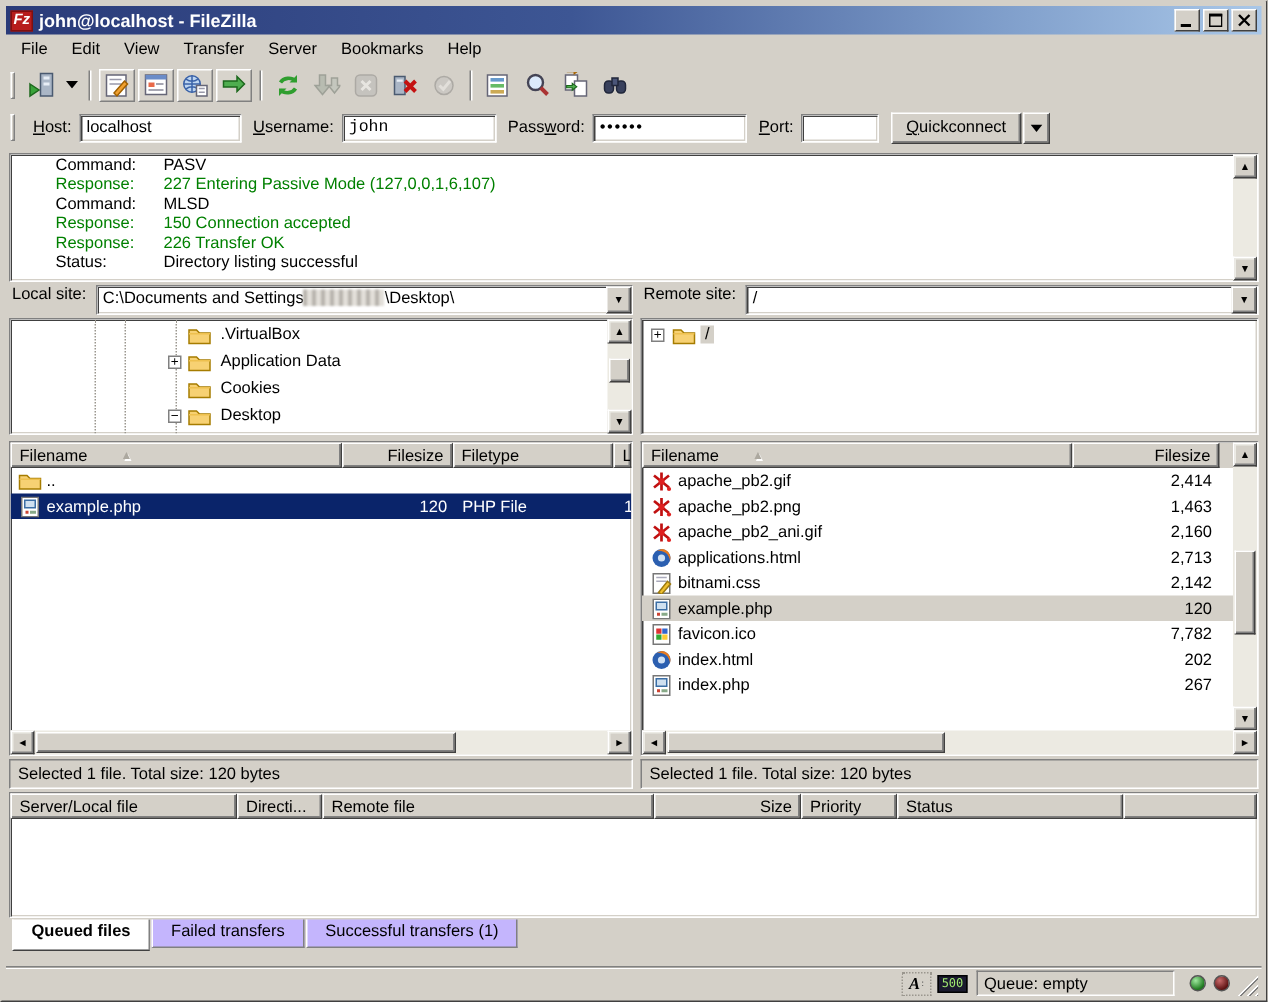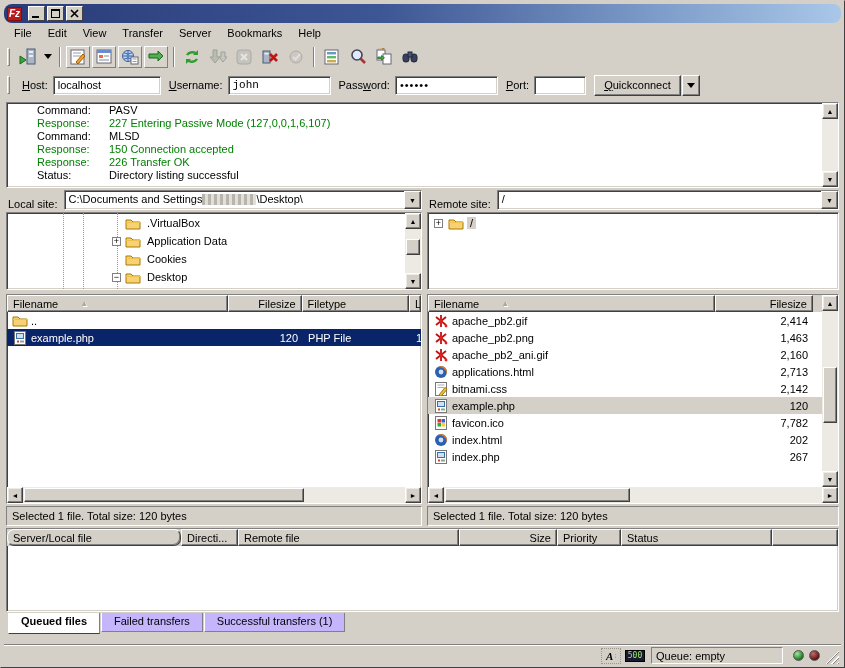--- a/index.html
+++ b/index.html
@@ -3,21 +3,21 @@
 <meta charset="utf-8">
 <style>
   html,body{margin:0;padding:0;width:845px;height:668px;overflow:hidden;
     font-family:"Liberation Sans",sans-serif;font-size:11px;background:#d4d0c8;color:#000;}
   *{box-sizing:border-box;}
   #window{width:845px;height:668px;display:flex;flex-direction:column;
     background:#d4d0c8;border:1px solid #404040;border-top-color:#d4d0c8;border-left-color:#d4d0c8;
     padding:3px;}
   
   .titlebar{height:19px;flex:0 0 19px;display:flex;align-items:center;padding:0 3px;
-    background:linear-gradient(90deg,#2a3b79 0%,#3d5694 45%,#7d9cc9 78%,#a9c7e8 100%);color:#fff;border-radius:8px;}
+    background:linear-gradient(90deg,#2a3b79 0%,#3d5694 45%,#7d9cc9 78%,#a9c7e8 100%);color:#fff;}
   .appicon{width:15px;height:14px;background:#b71c1c;border:1px solid #7f0f0f;color:#fff;
     font-weight:bold;font-style:italic;font-size:10px;line-height:12px;text-align:center;margin-right:4px;}
   .title{font-weight:bold;font-size:12px;flex:1;white-space:nowrap;}
   .winbtn{width:17px;height:15px;background:#d4d0c8;margin-left:2px;display:inline-flex;
     align-items:center;justify-content:center;border:1px solid;border-color:#fff #404040 #404040 #fff;}
   
   .menubar{height:20px;flex:0 0 20px;display:flex;align-items:center;padding-left:2px;border-bottom:1px solid #d4d0c8;}
   .menuitem{padding:2px 8px;cursor:default;}
   
   .toolbar{height:27px;flex:0 0 27px;display:flex;align-items:center;padding:1px 2px;}
@@ -53,21 +53,21 @@
   .sbtn{width:16px;height:16px;flex:0 0 16px;background:#d4d0c8;border:1px solid;
     border-color:#fff #404040 #404040 #fff;box-shadow:inset -1px -1px 0 #808080, inset 1px 1px 0 #ecebe5;
     display:flex;align-items:center;justify-content:center;font-size:7px;color:#000;}
   .sthumb{position:absolute;background:#d4d0c8;border:1px solid;border-color:#fff #404040 #404040 #fff;
     box-shadow:inset -1px -1px 0 #808080;}
   .vscroll .sbtn.down{margin-top:auto;}
   
   .panes{flex:0 0 338px;display:flex;padding:2px 2px 0 2px;}
   .pane{width:416px;display:flex;flex-direction:column;}
   .panesash{width:5px;flex:0 0 5px;}
-  .siterow{height:20px;flex:0 0 20px;display:flex;align-items:flex-end;margin-bottom:2px;}
+  .siterow{height:20px;flex:0 0 20px;display:flex;align-items:flex-start;margin-bottom:2px;}
   .sitelabel{padding:0 6px 0 2px;white-space:nowrap;}
   .combo{flex:1;height:20px;display:flex;background:#fff;border:1px solid;
     border-color:#808080 #fff #fff #808080;box-shadow:inset 1px 1px 0 #404040, inset -1px -1px 0 #d4d0c8;}
   .combotext{flex:1;padding:2px 4px;white-space:nowrap;overflow:hidden;}
   .combobtn{width:17px;flex:0 0 17px;background:#d4d0c8;border:1px solid;border-color:#fff #404040 #404040 #fff;
     box-shadow:inset -1px -1px 0 #808080;display:flex;align-items:center;justify-content:center;font-size:7px;}
   .redacted{display:inline-block;width:54px;height:11px;vertical-align:-2px;
     background:repeating-linear-gradient(90deg,#b9b5ae 0 3px,#e2dfd9 3px 6px);filter:blur(.6px);}
   .treebox{flex:0 0 78px;display:flex;background:#fff;border:1px solid;
     border-color:#808080 #fff #fff #808080;box-shadow:inset 1px 1px 0 #404040, inset -1px -1px 0 #d4d0c8;margin-bottom:4px;}
@@ -122,20 +122,21 @@
     background:repeating-linear-gradient(135deg,transparent 0 2px,#fff 2px 3px,#808080 3px 4px);
     clip-path:polygon(100% 0,100% 100%,0 100%);}
 </style>
 </head>
 <body>
 
 <div id="window">
 
   <div class="titlebar">
     <span class="appicon">Fz</span>
+    <span class="title">john@localhost - FileZilla</span>
     <span class="winbtn">
         <svg width="9" height="9">
           <rect x="0" y="7" width="7" height="2" fill="#000"></rect>
         </svg>
       </span>
     <span class="winbtn">
         <svg width="9" height="9">
           <rect x="0.5" y="0.5" width="8" height="8" fill="none" stroke="#000"></rect>
           <rect x="0" y="0" width="9" height="2" fill="#000"></rect>
         </svg>
@@ -638,21 +639,21 @@
           <span class="sbtn" style="margin-left:auto">►</span>
         </div>
       </div>
       <div class="statusrow">Selected 1 file. Total size: 120 bytes</div>
     </div>
   </div>
 
   <div class="queue">
     <div class="queuebox">
       <div class="lheader" id="queueheader">
-          <span class="hcell" style="width: 174px; border-radius: 7px;">
+          <span class="hcell" style="width: 151px;">
             <span>Server/Local file</span>
           </span>
           <span class="hcell" style="width: 57px;">
             <span>Directi...</span>
           </span>
           <span class="hcell" style="width: 221px;">
             <span>Remote file</span>
           </span>
           <span class="hcell right" style="width: 98px;">
             <span>Size</span>

